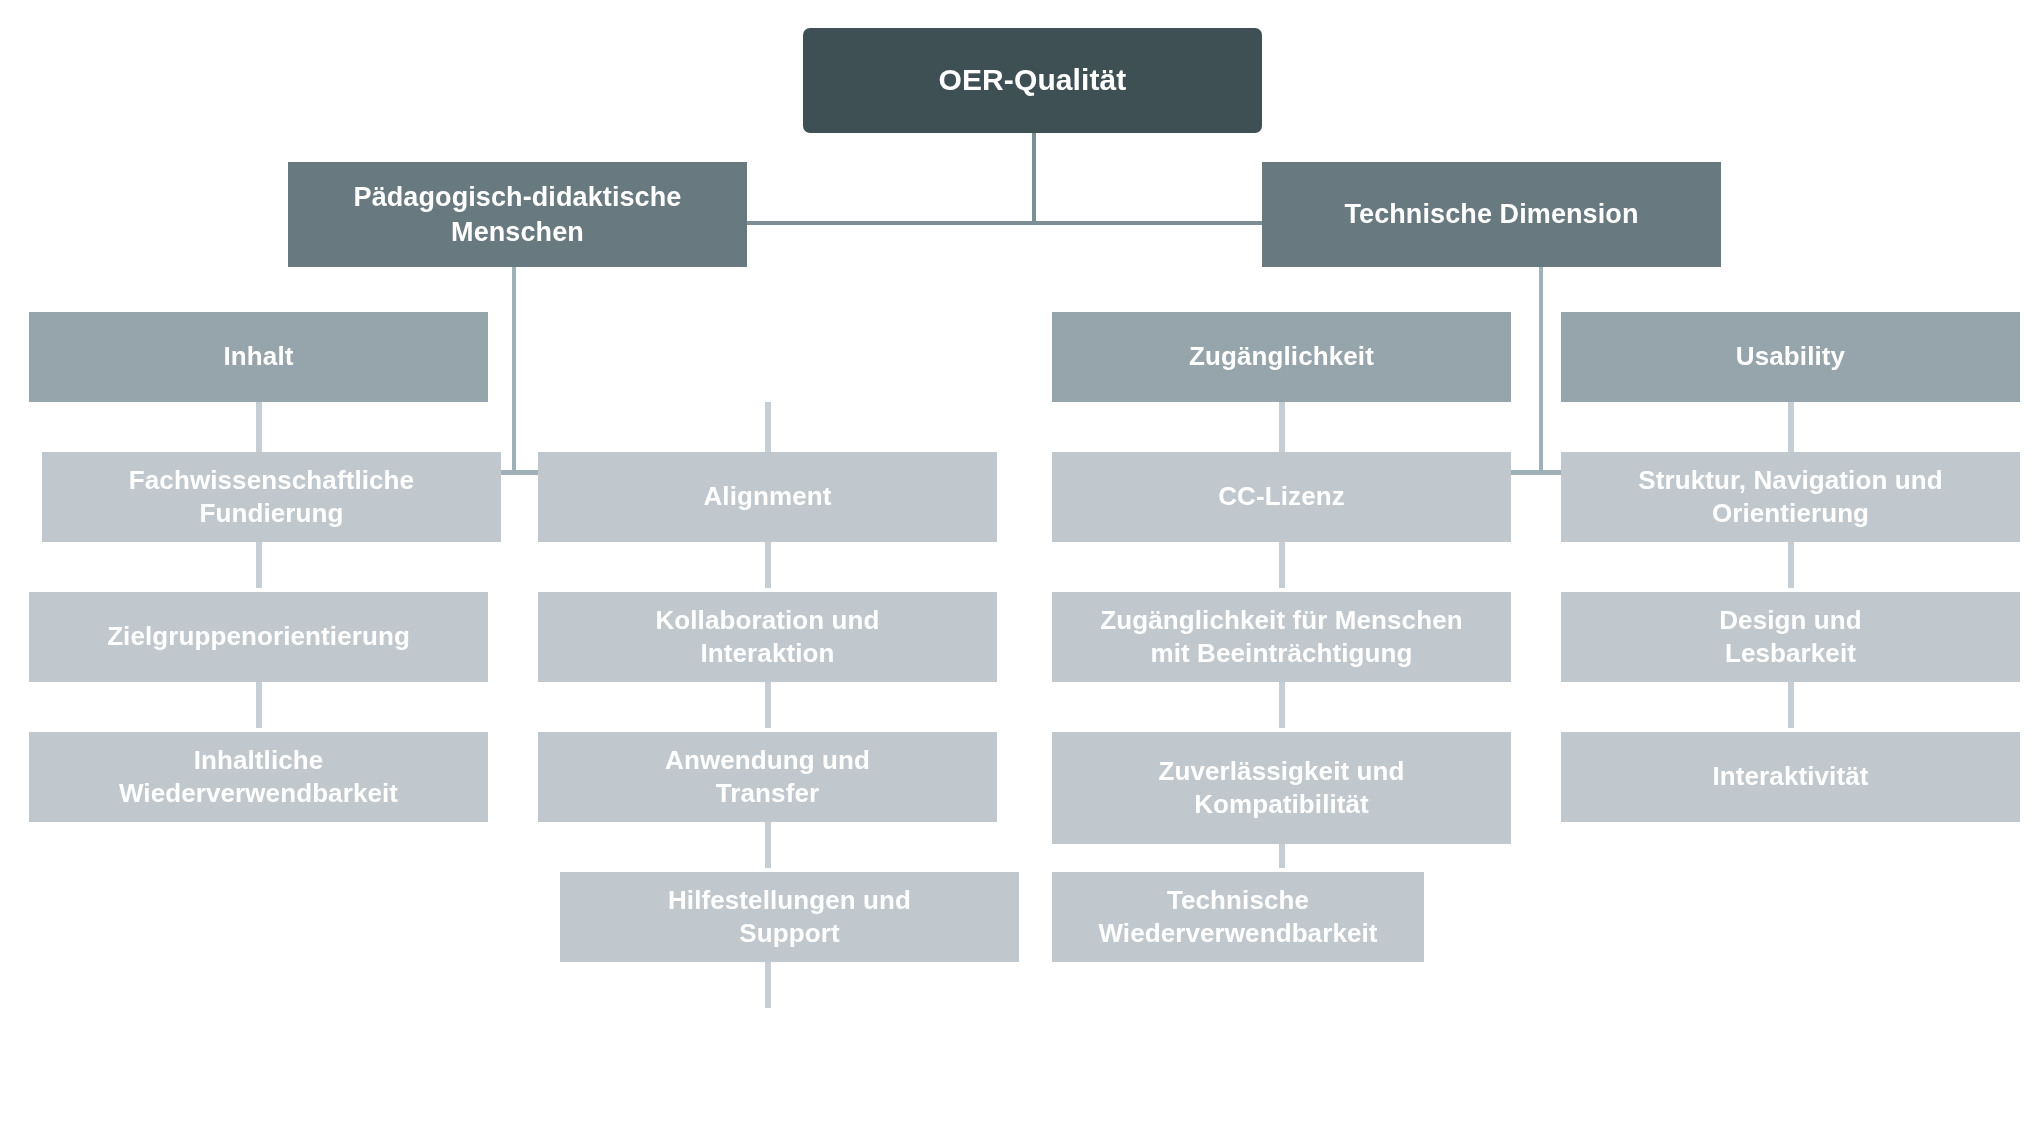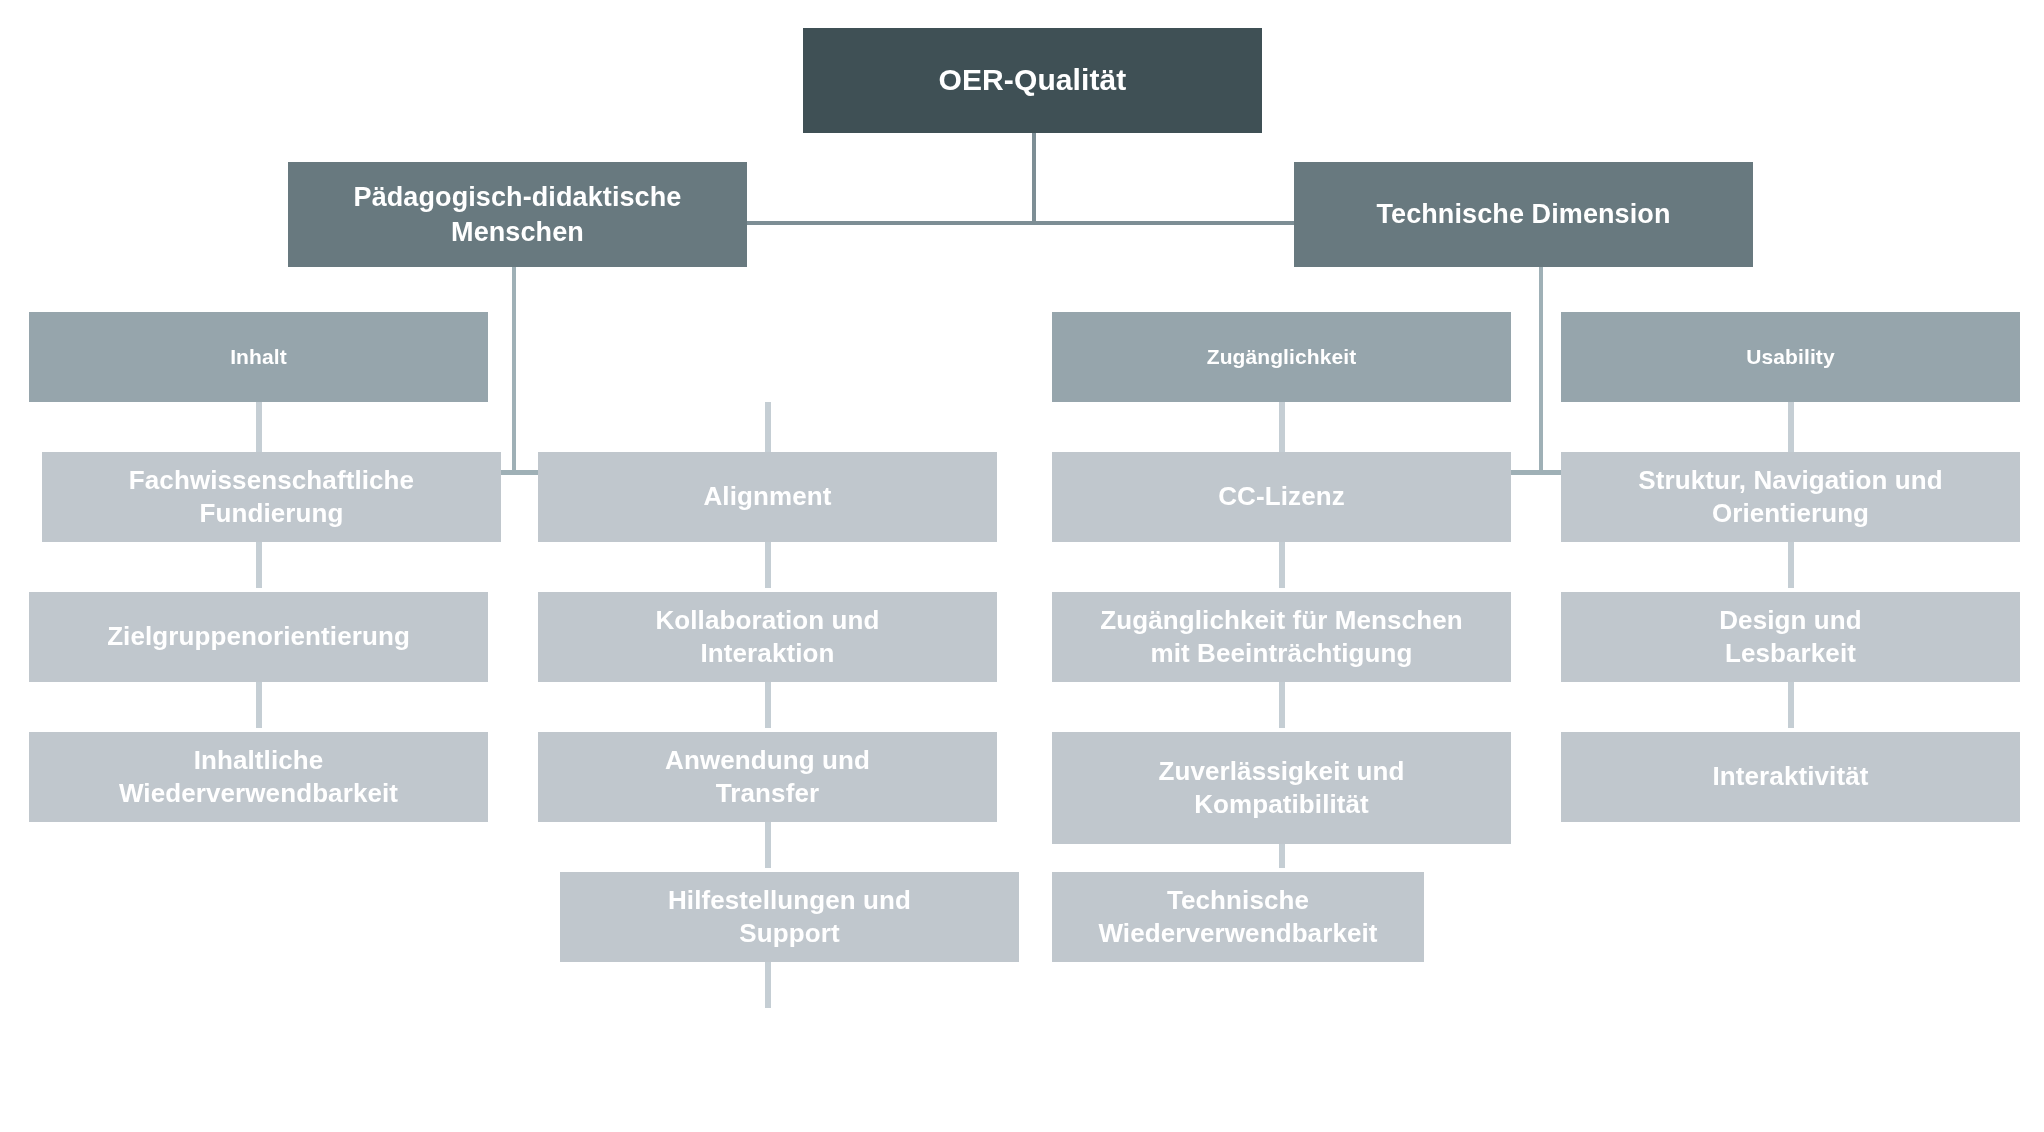--- a/index.html
+++ b/index.html
@@ -23,23 +23,23 @@
     display: flex;
     align-items: center;
     justify-content: center;
     text-align: center;
     color: #ffffff;
     font-weight: bold;
     line-height: 1.28;
     padding: 4px 10px;
     letter-spacing: 0.1px;
   }
-  .lvl1 { background: #3f5055; font-size: 30px; }
+  .lvl1 { background: #3f5055; font-size: 30px; border-radius: 7px; }
   .lvl2 { background: #68797f; font-size: 27px; }
-  .lvl3 { background: #96a5ac; font-size: 21px; }
+  .lvl3 { background: #96a5ac; font-size: 26px; }
   .lvl4 { background: #c0c7cd; font-size: 26px; }
 
   .conn {
     position: absolute;
     background: #9fb0b6;
   }
   .conn-dark { background: #7d8e95; }
   .conn-light { background: #c5ced4; }
   .node .lbl { display: block; white-space: pre-line; }
 </style>
@@ -82,21 +82,21 @@
 
   <div class="node lvl1" style="left:803px; top:28px; width:459px; height:105px;">
     <span class="lbl">OER-Qualität</span>
   </div>
 
   <div class="node lvl2" style="left:288px; top:162px; width:459px; height:105px;">
     <span class="lbl">Pädagogisch-didaktische
 Menschen</span>
   </div>
 
-  <div class="node lvl2" style="left:1294px; top:162px; width:459px; height:105px;">
+  <div class="node lvl2" style="left:1262px; top:162px; width:459px; height:105px;">
     <span class="lbl">Technische Dimension</span>
   </div>
 
   <div class="node lvl3" style="left:29px; top:312px; width:459px; height:90px;">
     <span class="lbl">Inhalt</span>
   </div>
 
 
   <div class="node lvl3" style="left:1052px; top:312px; width:459px; height:90px;">
     <span class="lbl">Zugänglichkeit</span>

